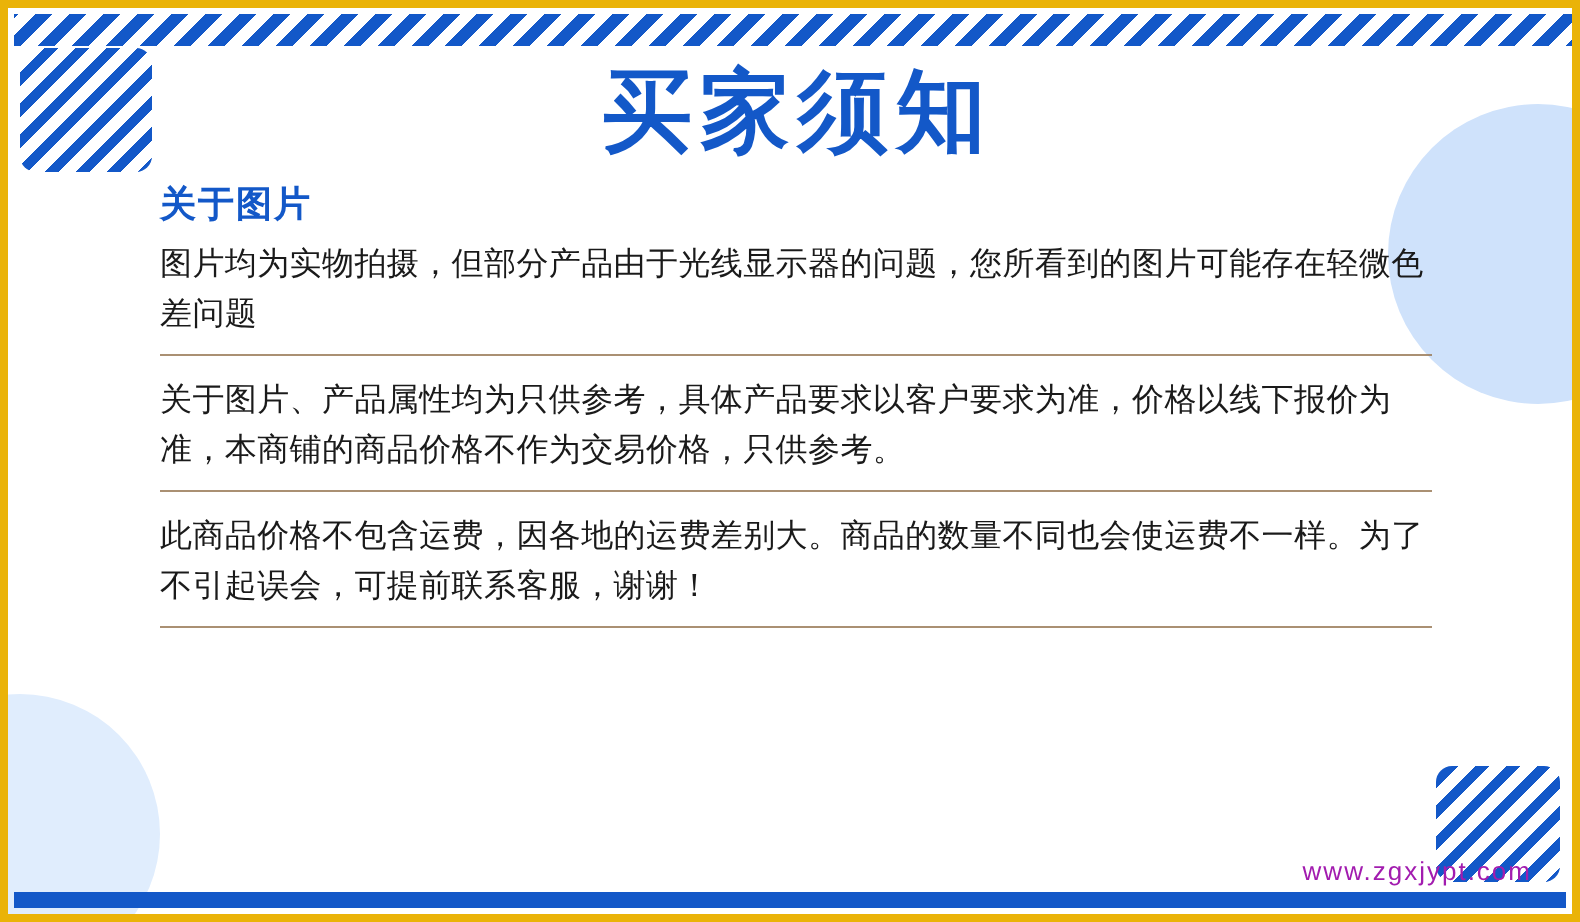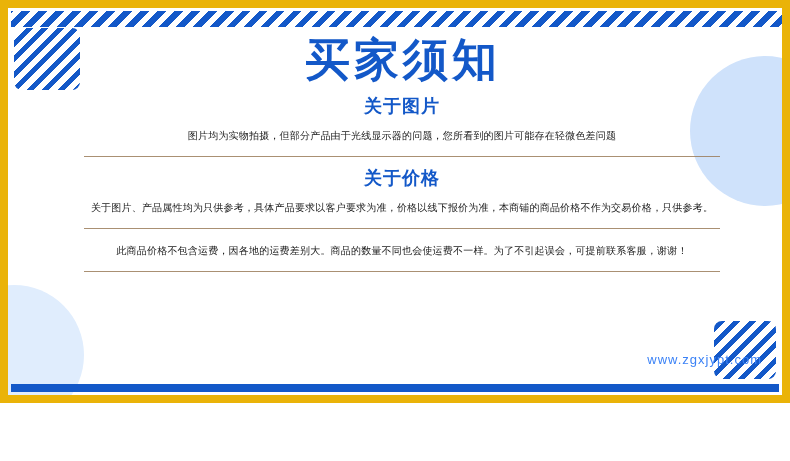--- a/index.html
+++ b/index.html
@@ -8,25 +8,25 @@
   }
   body {
     width: 790px;
     height: 461px;
     font-family: "Liberation Sans", sans-serif;
     background: #ffffff;
   }
   #page {
     position: relative;
     width: 790px;
-    height: 403px;
+    height: 461px;
     background: #ffffff;
     overflow: hidden;
     box-sizing: border-box;
-    border: 8px solid #eab308;
+    border: 4px solid #eab308;
   }
   
   .top-stripe {
     position: absolute;
     left: 3px;
     top: 3px;
     width: 784px;
     height: 16px;
     background:
       repeating-linear-gradient(
@@ -96,53 +96,52 @@
     color: #1358c8;
     letter-spacing: 4px;
     z-index: 5;
   }
   .content {
     position: absolute;
     left: 76px;
     top: 86px;
     width: 636px;
     z-index: 4;
-    text-align: center;
   }
   .section {
     margin-bottom: 8px;
   }
   .sec-head {
     font-family: "DejaVu Sans", sans-serif;
     font-size: 18px;
     font-weight: bold;
     color: #1358c8;
     letter-spacing: 1px;
     margin-bottom: 5px;
   }
   .sec-body {
     font-family: "DejaVu Sans", sans-serif;
-    font-size: 10px;
+    font-size: 16px;
     color: #1a1a1a;
     line-height: 25px;
     letter-spacing: 0.2px;
   }
   .divider {
     height: 1px;
     background: #9b7d5a;
     margin: 6px 0 9px 0;
     opacity: 0.85;
   }
   .watermark {
     position: absolute;
     right: 20px;
-    bottom: 28px;
+    bottom: 14px;
     font-family: "Liberation Sans", sans-serif;
     font-size: 13px;
-    color: #3b82f6;
+    color: #a21caf;
     letter-spacing: 1px;
     z-index: 6;
   }
 </style>
 </head>
 <body>
 
 <div id="page">
 
   <div class="top-stripe"></div>
@@ -156,21 +155,20 @@
 
   <div class="content">
 
     <div class="section">
       <div class="sec-head">关于图片</div>
       <div class="sec-body">图片均为实物拍摄，但部分产品由于光线显示器的问题，您所看到的图片可能存在轻微色差问题</div>
     </div>
     <div class="divider"></div>
 
     <div class="section">
-      <div class="sec-head">关于价格</div>
       <div class="sec-body">关于图片、产品属性均为只供参考，具体产品要求以客户要求为准，价格以线下报价为准，本商铺的商品价格不作为交易价格，只供参考。</div>
     </div>
     <div class="divider"></div>
 
     <div class="section">
       <div class="sec-body">此商品价格不包含运费，因各地的运费差别大。商品的数量不同也会使运费不一样。为了不引起误会，可提前联系客服，谢谢！</div>
     </div>
     <div class="divider"></div>
 
     <div class="section">

